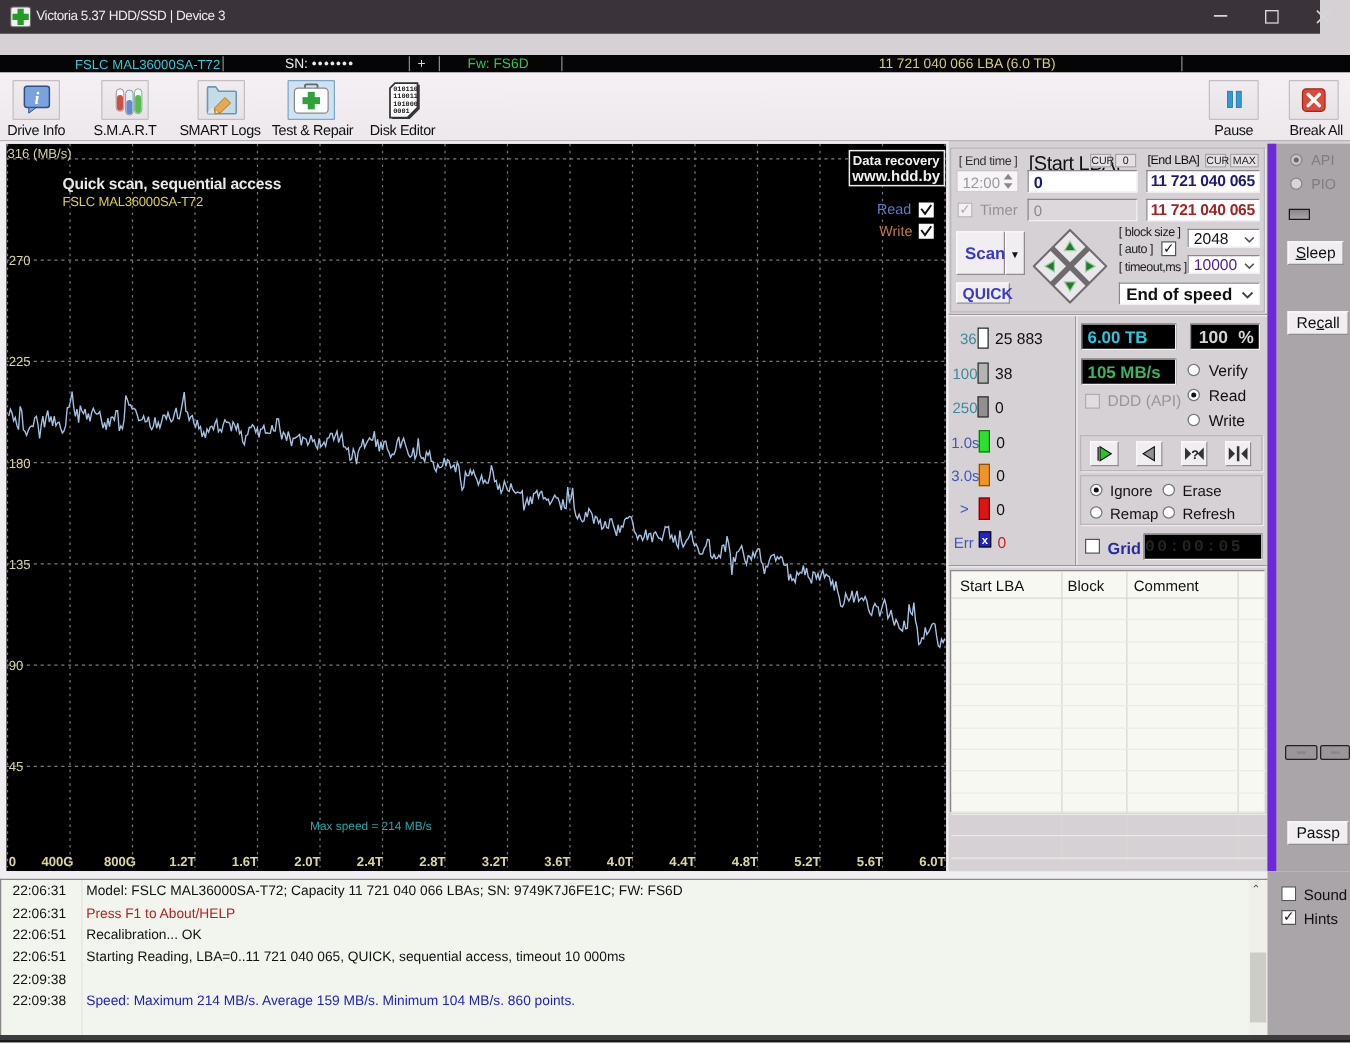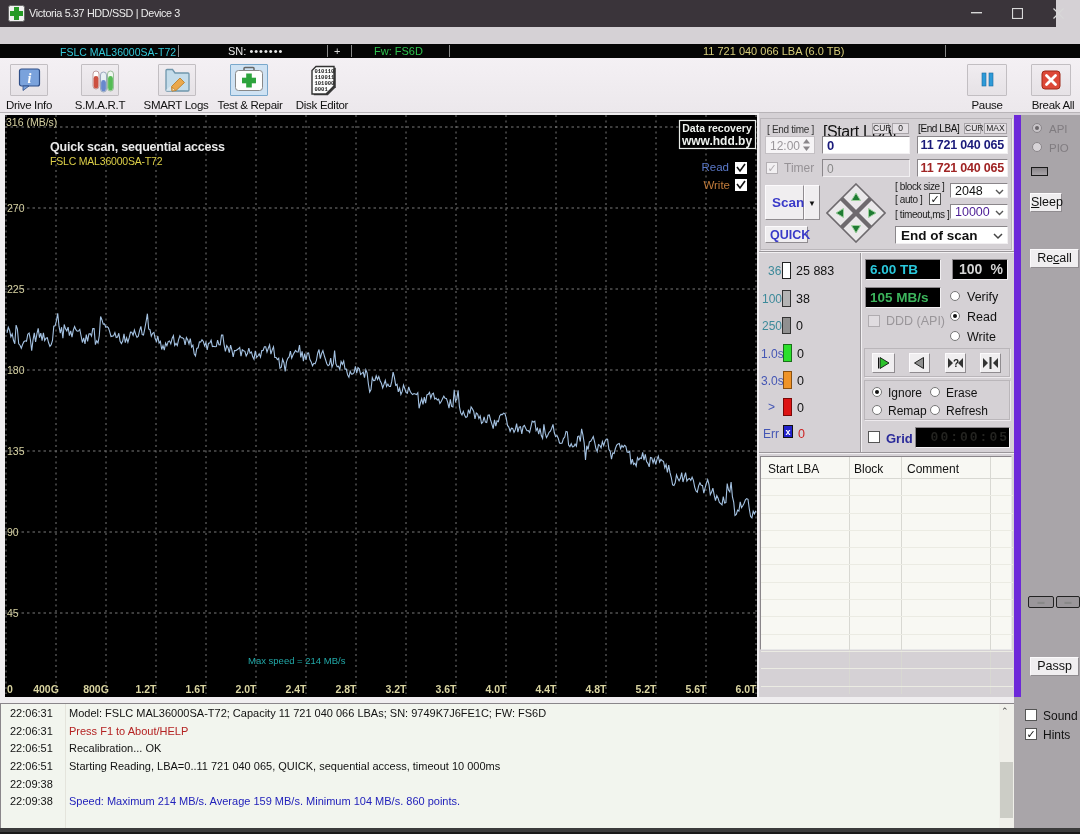--- a/index.html
+++ b/index.html
@@ -261,21 +261,21 @@
   <div class="abs sunk" style="left:191px;top:89px;width:58px;height:15px">
     <div class="tx" style="left:4px;top:0px;font-size:12.5px;color:#4c1d95">10000</div>
     <svg style="position:absolute;right:3px;top:5px" width="9" height="6">
           <path d="M1,1 L4.5,4.5 L8,1" stroke="#555" stroke-width="1.4" fill="none"></path>
         </svg>
   </div>
   <div class="abs raise" style="left:6px;top:111px;width:43px;height:17px">
     <div class="tx" style="left:4px;top:1px;font-size:12.5px;font-weight:bold;color:#3a3ac8">QUICK</div>
   </div>
   <div class="abs sunk" style="left:136px;top:111px;width:113px;height:18px">
-    <div class="tx" style="left:5px;top:1px;font-size:13.5px;font-weight:bold;color:#111">End of scan</div>
+    <div class="tx" style="left:5px;top:1px;font-size:13.5px;font-weight:bold;color:#111">End of speed</div>
     <svg style="position:absolute;right:4px;top:6px" width="10" height="7">
           <path d="M1,1 L5,5 L9,1" stroke="#444" stroke-width="1.5" fill="none"></path>
         </svg>
   </div>
 
   <div class="abs" style="left:0px;top:136px;width:255px;height:1px;background:#9a969a"></div>
   <div class="abs" style="left:0px;top:137px;width:255px;height:1px;background:#f2f0f2"></div>
 </div>
 
 <div class="abs" style="left:759px;top:115px;width:255px;height:582px">
@@ -355,21 +355,21 @@
   <div class="tx" style="left:129px;top:271px;font-size:12px;color:#111">Ignore</div>
   <div class="radio" style="left:171px;top:272px"></div>
   <div class="tx" style="left:187px;top:271px;font-size:12px;color:#111">Erase</div>
   <div class="radio" style="left:113px;top:290px"></div>
   <div class="tx" style="left:129px;top:289px;font-size:12px;color:#111">Remap</div>
   <div class="radio" style="left:171px;top:290px"></div>
   <div class="tx" style="left:187px;top:289px;font-size:12px;color:#111">Refresh</div>
 
   <div class="cb" style="left:109px;top:316px;color:#fff">&nbsp;</div>
   <div class="tx" style="left:127px;top:316px;font-size:13px;font-weight:bold;color:#2a2a9a">Grid</div>
-  <div class="lcd" style="left:156px;top:312px;width:95px;height:21px;font-family:'Liberation Mono',monospace;font-size:13px;color:#232320;letter-spacing:2px;line-height:19px;text-align:right">00:00:05</div>
+  <div class="lcd" style="left:156px;top:312px;width:95px;height:21px;font-family:'Liberation Mono',monospace;font-size:13px;color:#232320;letter-spacing:2px;line-height:19px;text-align:left">00:00:05</div>
 
   <div class="abs" style="left:0px;top:337px;width:255px;height:1px;background:#9a969a"></div>
   <div class="abs" style="left:0px;top:338px;width:255px;height:1px;background:#f2f0f2"></div>
 
   <div class="abs" style="left:1px;top:341px;width:252px;height:194px;background:#f8f8f3;border:1px solid #8a868a;border-right-color:#e8e8e8;border-bottom-color:#e8e8e8">
     <div class="tx" style="left:7px;top:5px;font-size:12px;color:#111">Start LBA</div>
     <div class="tx" style="left:93px;top:5px;font-size:12px;color:#111">Block</div>
     <div class="tx" style="left:146px;top:5px;font-size:12px;color:#111">Comment</div>
     <div class="abs" style="left:88px;top:0;width:1px;height:237px;background:#d8d8d2"></div>
     <div class="abs" style="left:140px;top:0;width:1px;height:237px;background:#d8d8d2"></div>
@@ -392,21 +392,21 @@
 </div>
 
 <div class="abs" style="left:1014px;top:115px;width:66px;height:582px;background:#a9a5a9;border-left:7px solid #6d28d9">
   <div class="radio" style="left:11px;top:8px;background:#c8c4c8;border-color:#8a868a">
         <div class="dot" style="background:#6a666a"></div>
       </div>
   <div class="tx" style="left:28px;top:8px;font-size:11.5px;color:#807c80">API</div>
   <div class="radio" style="left:11px;top:27px;background:#d8d4d8;border-color:#8a868a"></div>
   <div class="tx" style="left:28px;top:27px;font-size:11.5px;color:#807c80">PIO</div>
   <div class="abs" style="left:10px;top:52px;width:17px;height:9px;background:linear-gradient(#8a868a,#a8a4a8);border:1px solid #1a1a1a"></div>
-  <div class="abs raise" style="left:9px;top:78px;width:32px;height:19px;text-align:center;font-size:12.5px;color:#111;line-height:17px"><span style="text-decoration:underline">S</span>leep</div>
+  <div class="abs raise" style="left:9px;top:78px;width:45px;height:19px;text-align:center;font-size:12.5px;color:#111;line-height:17px"><span style="text-decoration:underline">S</span>leep</div>
   <div class="abs raise" style="left:9px;top:134px;width:49px;height:19px;text-align:center;font-size:12.5px;color:#111;line-height:17px">Re<span style="text-decoration:underline">c</span>all</div>
   <div class="abs" style="left:7px;top:481px;width:26px;height:12px;background:#9a969a;border:1.5px solid #222;border-radius:2px;font-size:7px;color:#888;text-align:center;line-height:9px">▬</div>
   <div class="abs" style="left:35px;top:481px;width:24px;height:12px;background:#9a969a;border:1.5px solid #222;border-radius:2px;font-size:7px;color:#888;text-align:center;line-height:9px">▬</div>
   <div class="abs raise" style="left:9px;top:542px;width:49px;height:19px;text-align:center;font-size:12.5px;color:#111;line-height:17px">Passp</div>
 </div>
 
 <div class="abs" style="left:0;top:697px;width:1080px;height:6px;background:#f0eef0"></div>
 <div class="abs" style="left:0;top:703px;width:1014px;height:125px;background:#f2f5ee;border-left:1px solid #8a868a;border-top:1px solid #8a868a;font-size:11px">
   <div class="abs" style="left:64px;top:0;width:1px;height:124px;background:#e4e4dc"></div>
   <div class="tx" style="left:9px;top:3px;color:#111">22:06:31</div>

